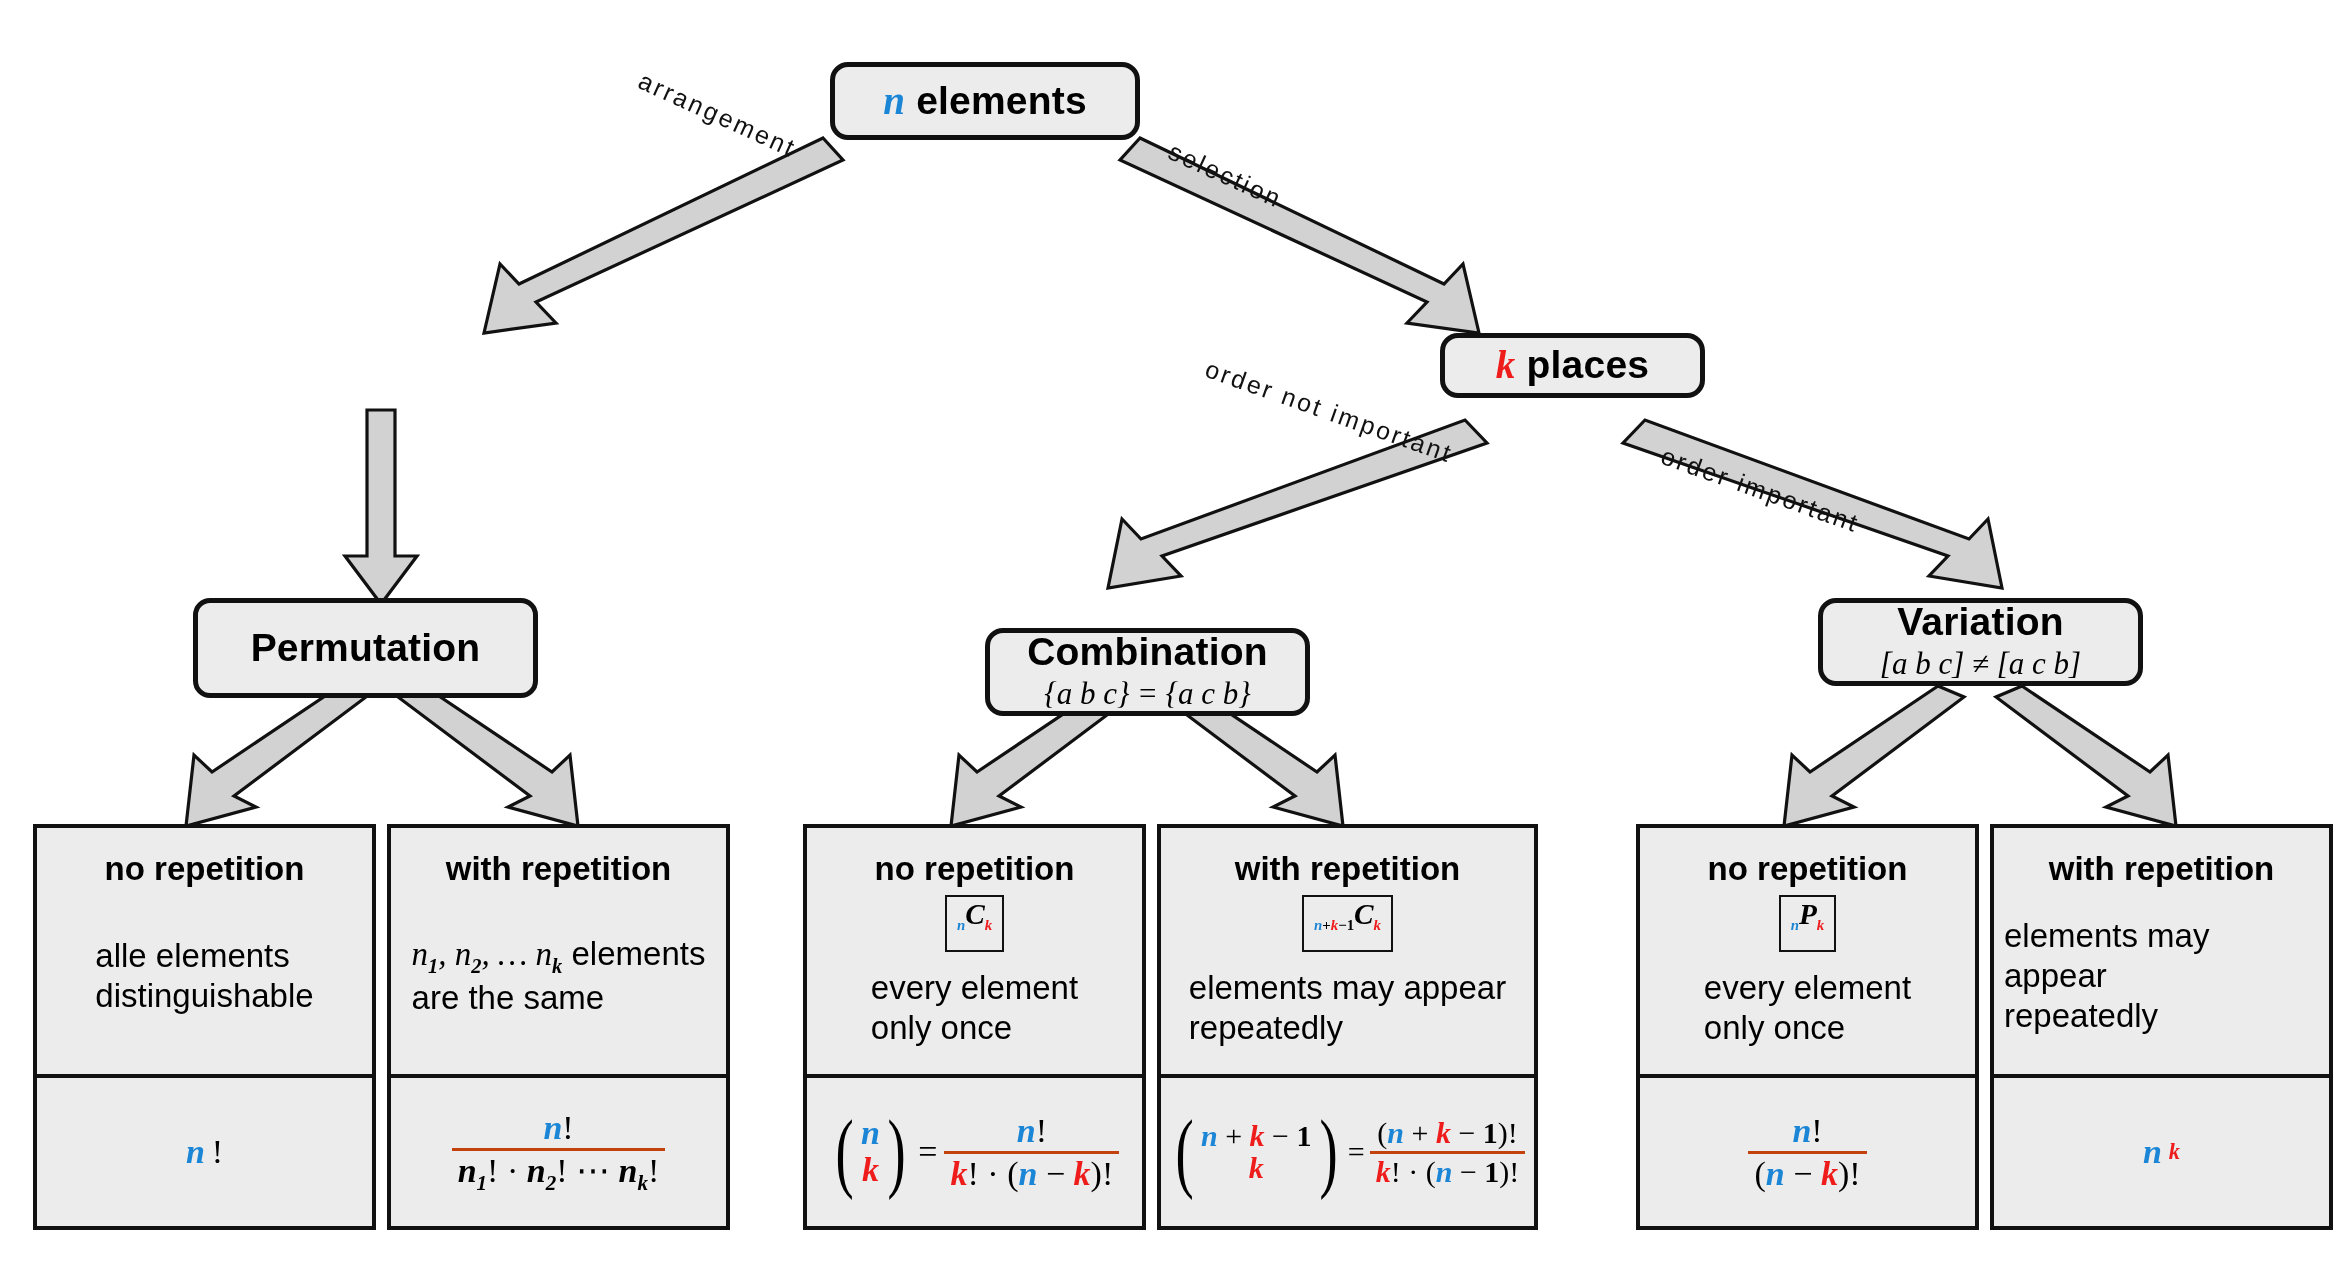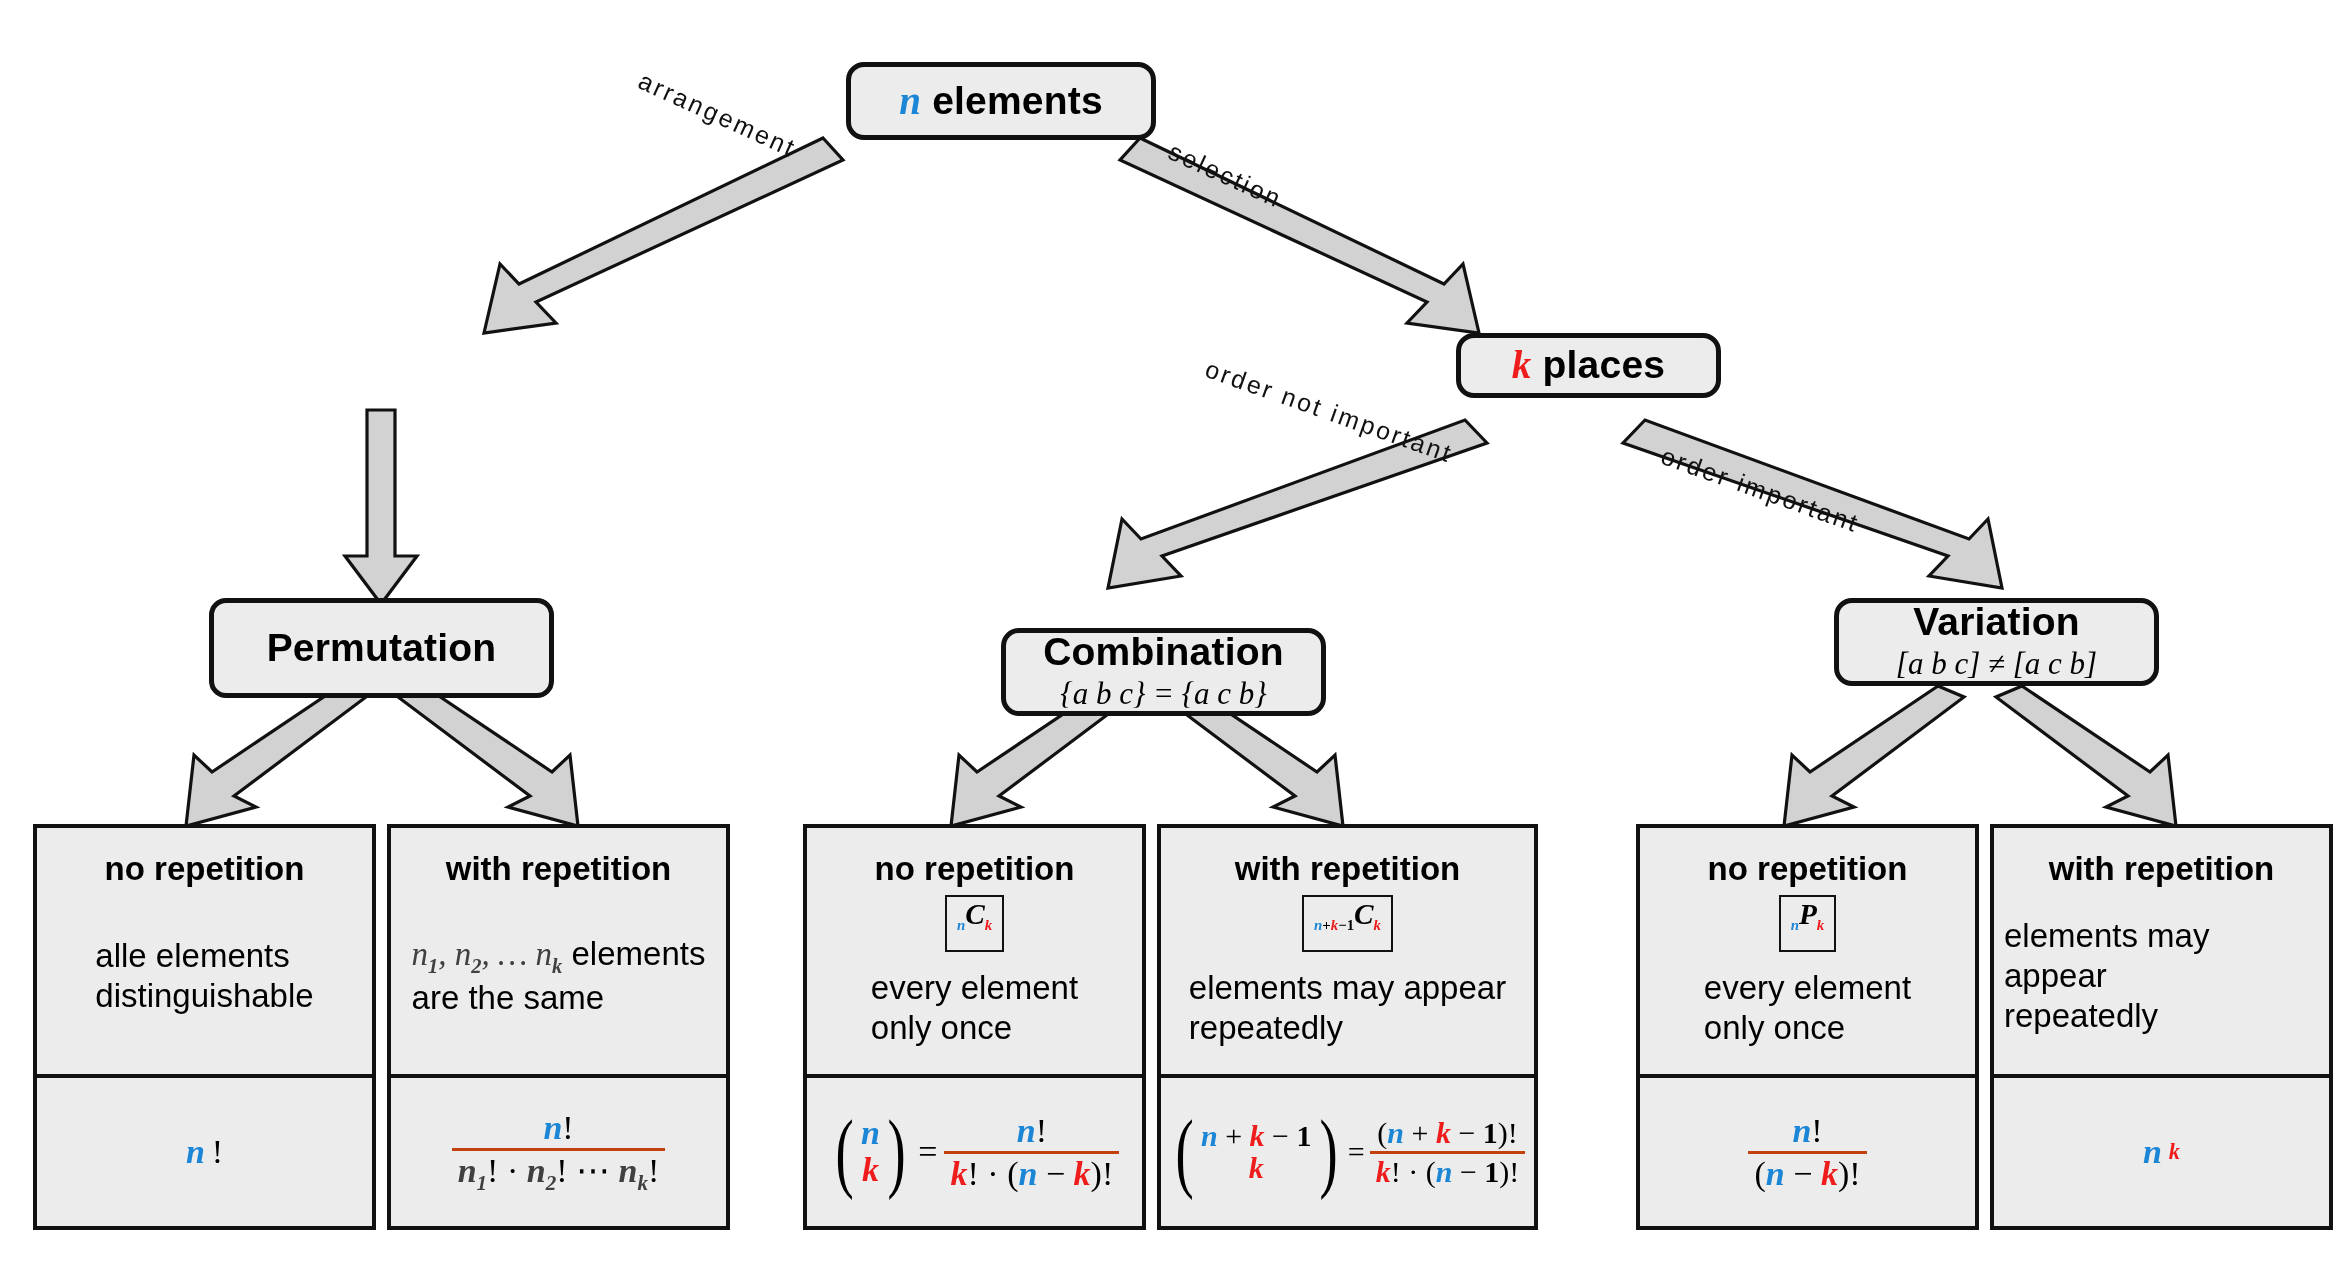--- a/index.html
+++ b/index.html
@@ -4,21 +4,21 @@
 <style>
   html,body{margin:0;padding:0;background:#fff;}
   body{width:2349px;height:1281px;position:relative;overflow:hidden;
        font-family:"Liberation Sans",sans-serif;color:#000;}
   #canvas{position:absolute;inset:0;}
   svg.arrows{position:absolute;left:0;top:0;width:2349px;height:1281px;overflow:visible;}
 
   
   .node{position:absolute;background:#ececec;border:5px solid #111;border-radius:18px;
         display:flex;flex-direction:column;align-items:center;justify-content:center;
-        box-sizing:border-box;text-align:center;z-index:3;margin-left:16px;}
+        box-sizing:border-box;text-align:center;z-index:3;}
   .node .ttl{font-weight:bold;font-size:39px;letter-spacing:.2px;line-height:1.05;}
   .node .sub{font-family:"Liberation Serif",serif;font-size:31px;font-style:italic;
              margin-top:4px;line-height:1.1;}
 
   
   .card{position:absolute;border:4px solid #111;background:#ececec;box-sizing:border-box;
         display:flex;flex-direction:column;z-index:3;}
   .card .top{flex:1 1 auto;display:flex;flex-direction:column;align-items:center;
              box-sizing:border-box;padding:22px 10px 10px;}
   .card .bot{height:152px;border-top:4px solid #111;display:flex;align-items:center;
@@ -42,21 +42,21 @@
   .binom{display:inline-flex;align-items:center;}
   .binom .paren{font-size:88px;font-family:"Liberation Serif",serif;line-height:.72;
                 font-weight:400;transform:scaleX(.62);display:inline-block;}
   .binom .stack{display:inline-flex;flex-direction:column;align-items:center;
                 line-height:1.08;padding:0 2px;}
   .sup{font-size:.66em;vertical-align:super;font-style:italic;font-weight:bold;}
   .sb{font-size:.62em;vertical-align:sub;font-style:italic;font-weight:bold;}
 
   .blue{color:#1b85d6;}
   .red{color:#ef1c1c;}
-  .green{color:#404040;}
+  .green{color:#000000;}
 
   
   .elabel{position:absolute;font-size:25px;letter-spacing:2.6px;white-space:nowrap;
           color:#111;z-index:4;transform-origin:left center;}
 </style>
 </head>
 <body>
 
 <div id="canvas">
 

